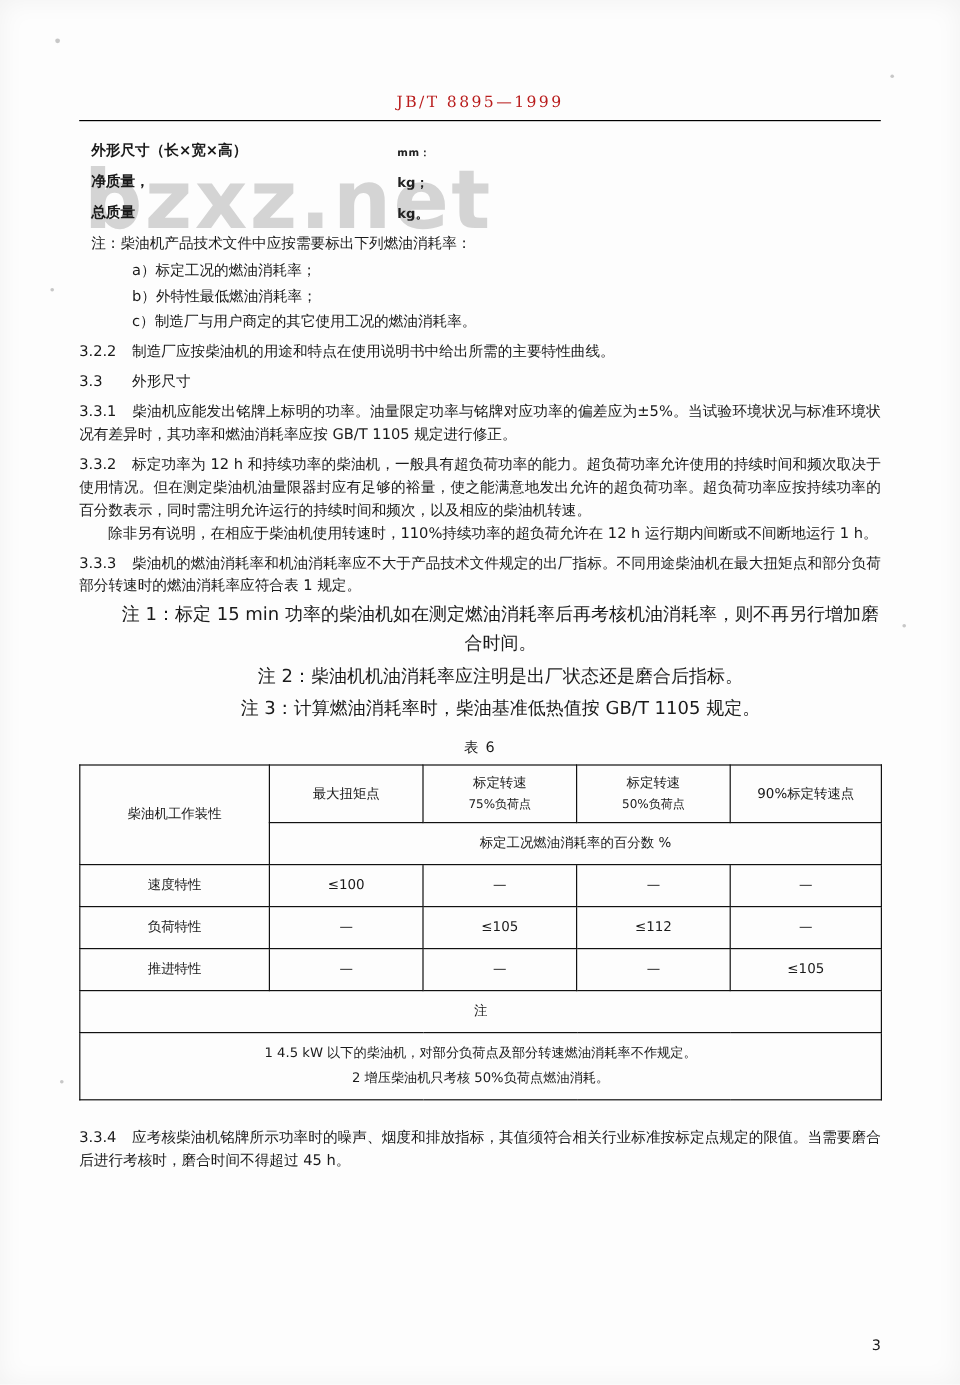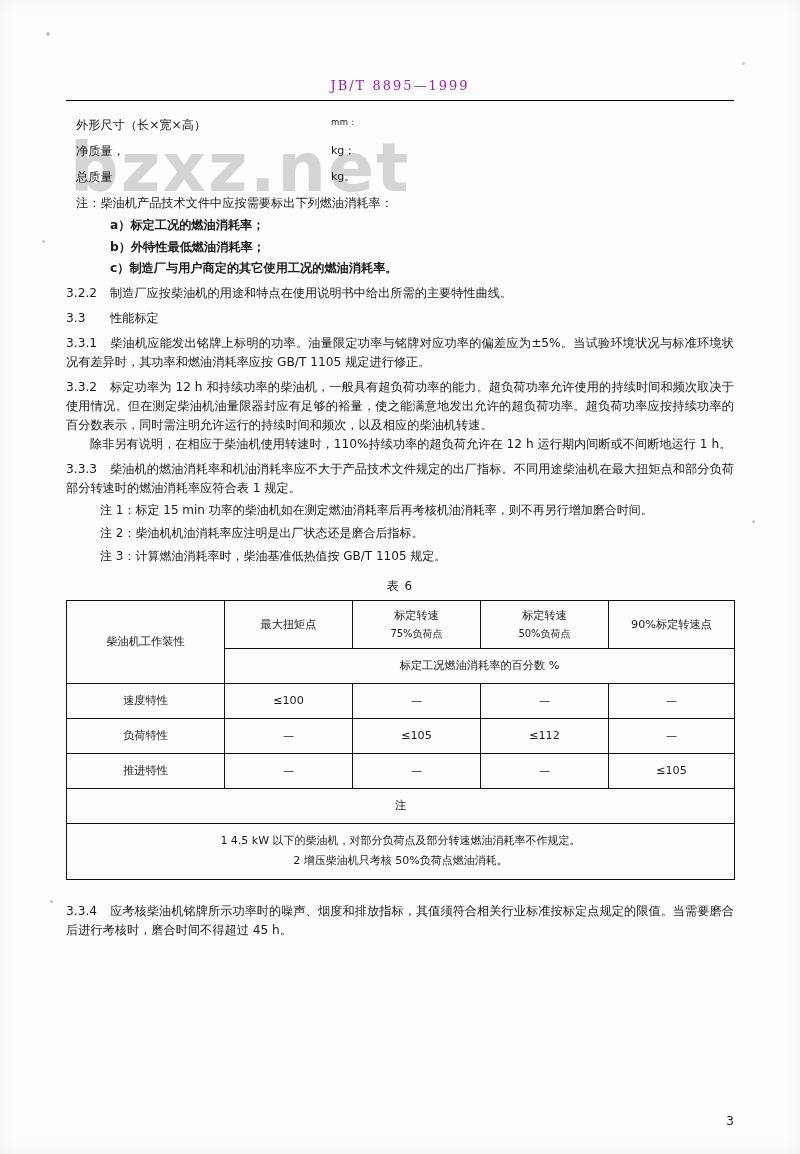--- a/index.html
+++ b/index.html
@@ -33,21 +33,21 @@
 
   .header {
     position: absolute;
     left: 66px;
     top: 78px;
     width: 668px;
     text-align: center;
     font-size: 13px;
     letter-spacing: 2px;
     font-family: "DejaVu Serif", "Liberation Serif", serif;
-    color: #a21caf;
+    color: #b91c1c;
   }
   .header-rule {
     position: absolute;
     left: 66px;
     top: 100px;
     width: 668px;
     height: 1px;
     background: #000;
   }
 
@@ -58,22 +58,23 @@
     width: 668px;
     font-size: 12.2px;
     line-height: 1.55;
   }
 
   .spec-list {
     margin: 0 0 2px 0;
   }
   .spec-row {
     display: flex;
-    align-items: flex-start;
+    align-items: flex-end;
     margin: 4px 0 7px 10px;
+    font-weight: bold;
   }
   .spec-label {
     width: 255px;
     flex: 0 0 255px;
   }
   .spec-unit {
     font-size: 11px;
     color: #222;
   }
   .spec-unit.small {
@@ -82,41 +83,41 @@
   }
 
   .note-block {
     margin: 6px 0 2px 10px;
   }
   .note-line {
     margin: 3px 0;
   }
   .note-sub {
     margin: 3px 0 3px 34px;
-    font-weight: bold;
   }
 
   .clause {
     margin: 6px 0 0 0;
     text-align: justify;
   }
   .clause-num {
     display: inline-block;
     min-width: 44px;
   }
   .clause-body {
     display: inline;
   }
   .clause-indent {
     text-indent: 24px;
     text-align: justify;
   }
   .small-note {
     margin: 4px 0 4px 34px;
-    font-size: 12px;
+    font-size: 15px;
+    text-align: center;
   }
 
   .table-title {
     text-align: center;
     margin: 12px 0 4px 0;
     font-size: 12px;
     letter-spacing: 1px;
   }
 
   table.spec-table {
@@ -226,21 +227,21 @@
       <div class="note-sub">b）外特性最低燃油消耗率；</div>
       <div class="note-sub">c）制造厂与用户商定的其它使用工况的燃油消耗率。</div>
     </div>
 
     <div class="clause">
       <span class="clause-num">3.2.2</span><span class="clause-body">制造厂应按柴油机的用途和特点在使用说明书中给出所需的主要特性曲线。</span>
     </div>
 
 
     <div class="clause">
-      <span class="clause-num">3.3</span><span class="clause-body">性能标定</span>
+      <span class="clause-num">3.3</span><span class="clause-body">外形尺寸</span>
     </div>
 
     <div class="clause">
       <span class="clause-num">3.3.1</span><span class="clause-body">柴油机应能发出铭牌上标明的功率。油量限定功率与铭牌对应功率的偏差应为±5%。当试验环境状况与标准环境状况有差异时，其功率和燃油消耗率应按 GB/T 1105 规定进行修正。</span>
     </div>
 
     <div class="clause">
       <span class="clause-num">3.3.2</span><span class="clause-body">标定功率为 12 h 和持续功率的柴油机，一般具有超负荷功率的能力。超负荷功率允许使用的持续时间和频次取决于使用情况。但在测定柴油机油量限器封应有足够的裕量，使之能满意地发出允许的超负荷功率。超负荷功率应按持续功率的百分数表示，同时需注明允许运行的持续时间和频次，以及相应的柴油机转速。</span>
     </div>
 

